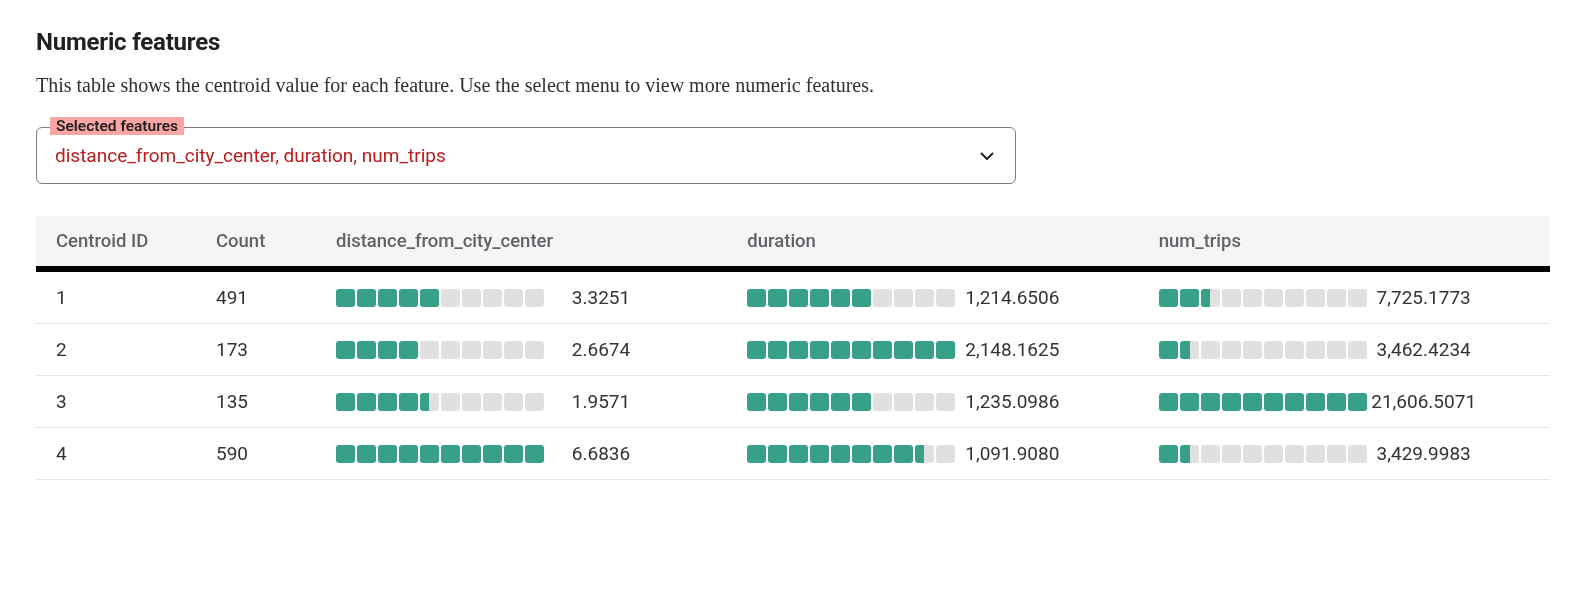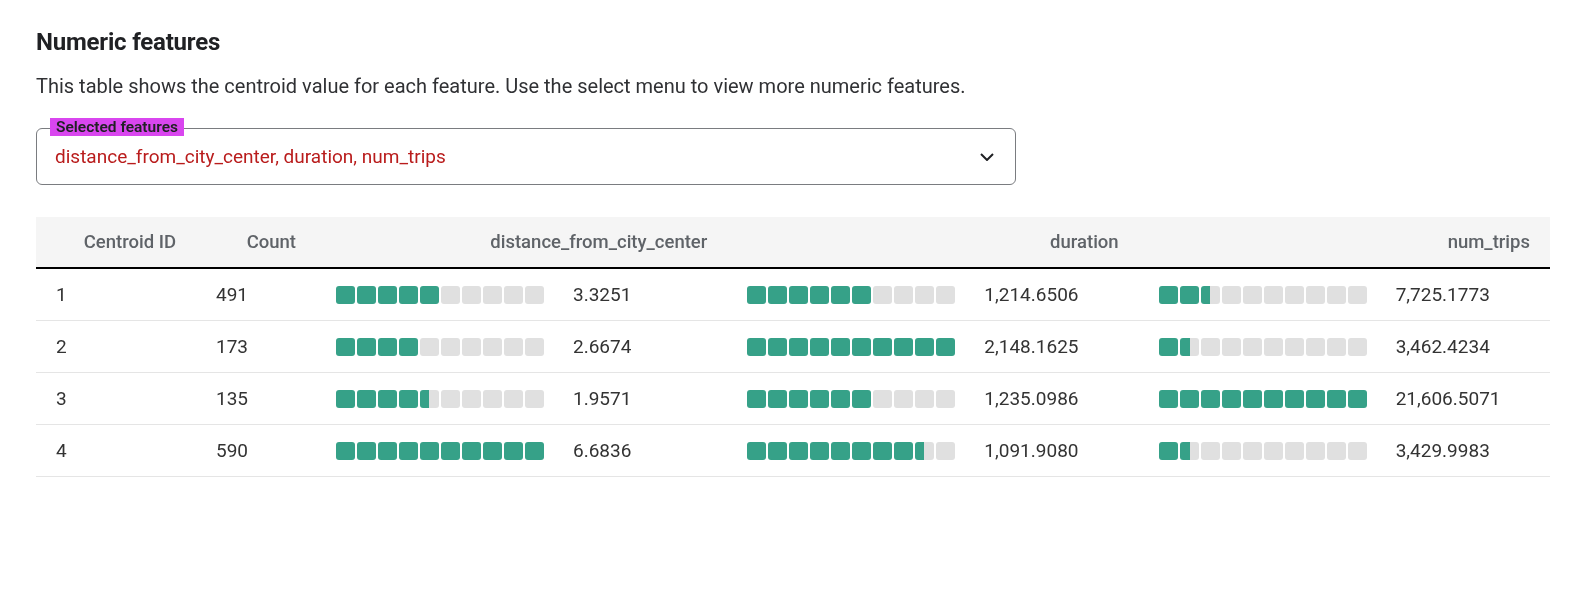--- a/index.html
+++ b/index.html
@@ -17,32 +17,33 @@
   h2.page-title {
     font-size: 24px;
     font-weight: 700;
     margin-bottom: 18px;
     letter-spacing: -0.2px;
   }
   .subtitle {
     font-size: 20px;
     color: #303134;
     margin-bottom: 30px;
+    font-family: Liberation Serif, serif;
   }
   
   .select-wrap {
     position: relative;
     width: 980px;
     margin-bottom: 32px;
   }
   .select-label {
     position: absolute;
     top: -10px;
     left: 14px;
-    background: #d946ef;
+    background: #fca5a5;
     padding: 0 6px;
     font-size: 15.5px;
     font-weight: 600;
     color: #202124;
   }
   .select-box {
     width: 100%;
     border: 1px solid #7a7c80;
     border-radius: 6px;
     padding: 16px 48px 16px 18px;
@@ -65,40 +66,41 @@
     height: 8px;
     display: block;
   }
   
   table.features {
     border-collapse: collapse;
     width: 100%;
     max-width: 1520px;
   }
   table.features thead th {
-    text-align: right;
+    text-align: left;
     font-weight: 500;
     color: #5f6368;
     font-size: 18.5px;
     padding: 14px 20px;
     background: #f5f5f5;
-    border-bottom: 2px solid #000000;
+    border-bottom: 6px solid #000000;
   }
   table.features tbody td {
     padding: 14px 20px;
     border-bottom: 1px solid #e5e5e5;
     font-size: 19px;
     color: #333;
     vertical-align: middle;
   }
   
   .feat-cell {
     display: flex;
     align-items: center;
-    gap: 29px;
+    gap: 2px;
+    text-align: center;
   }
   .bar {
     display: flex;
     gap: 2px;
   }
   .seg {
     width: 19px;
     height: 18px;
     background: #e0e0e0;
     border-radius: 3px;

